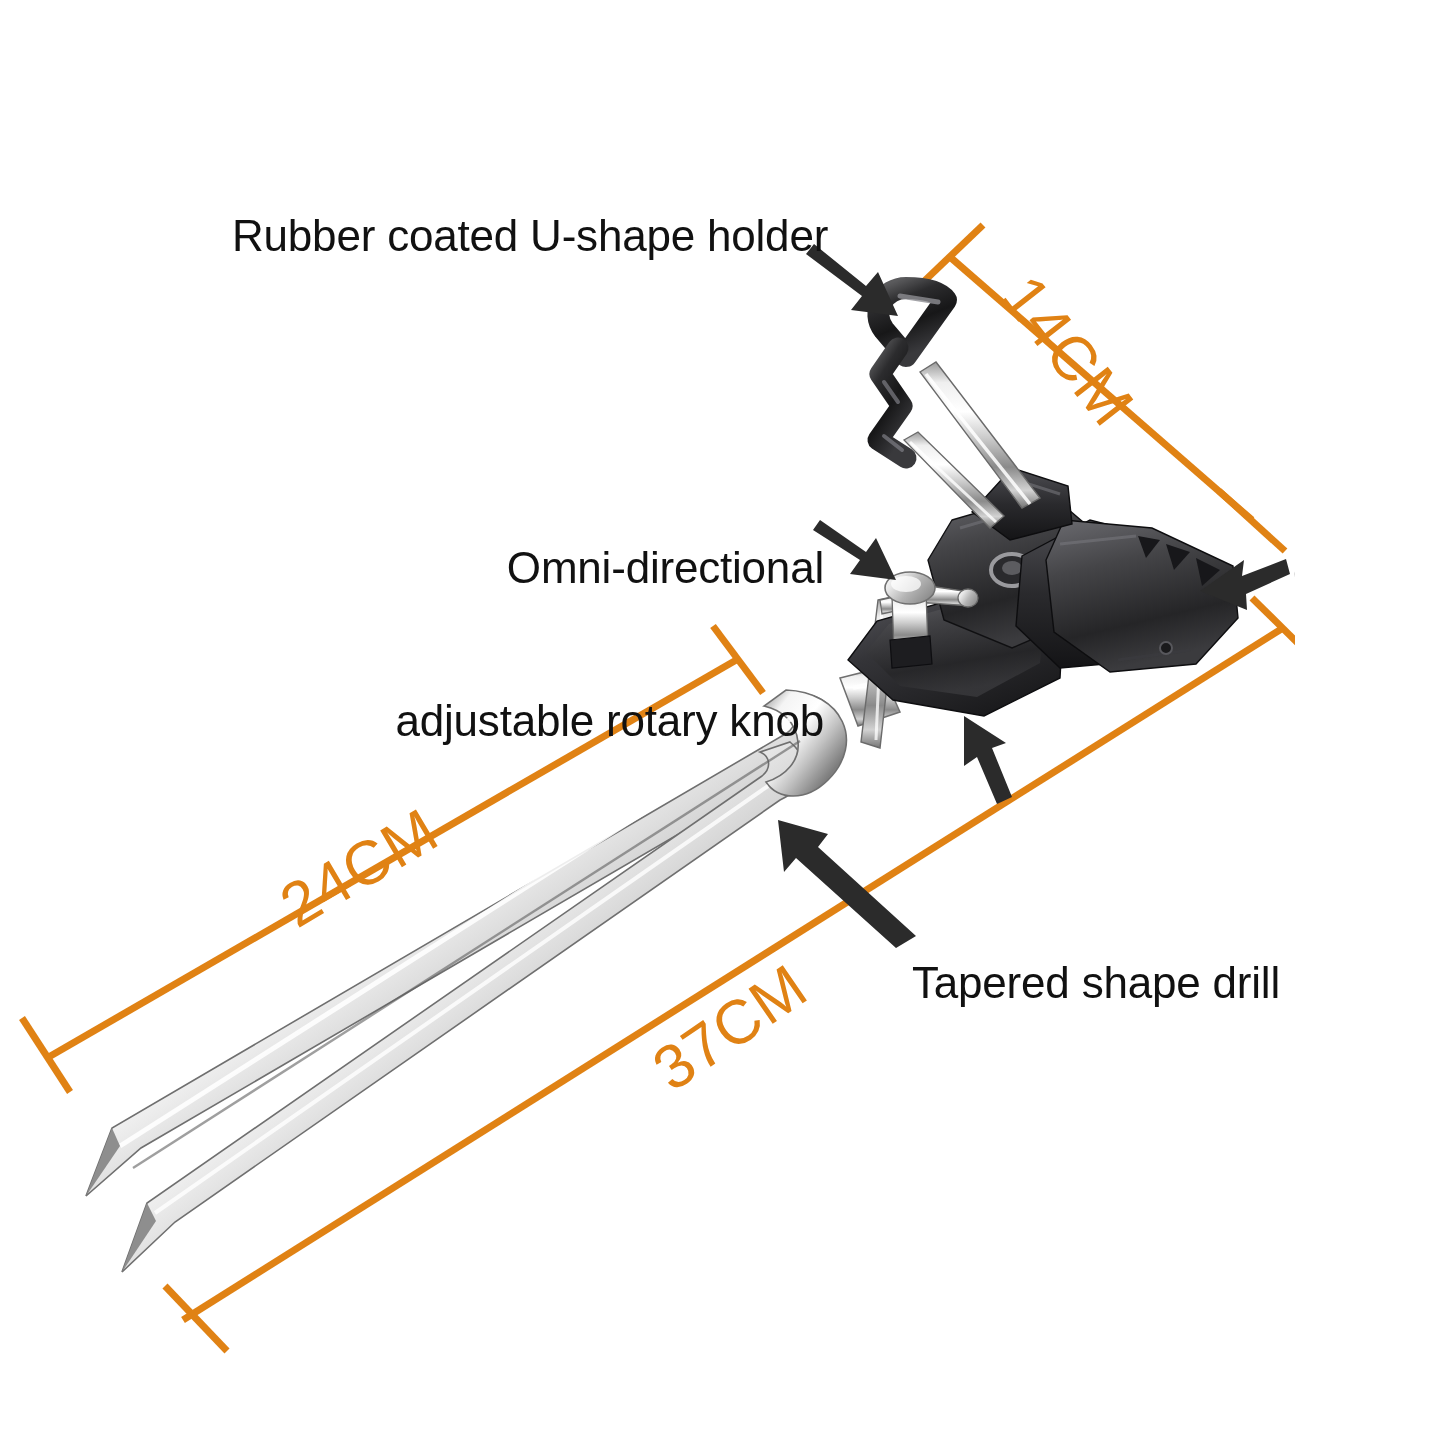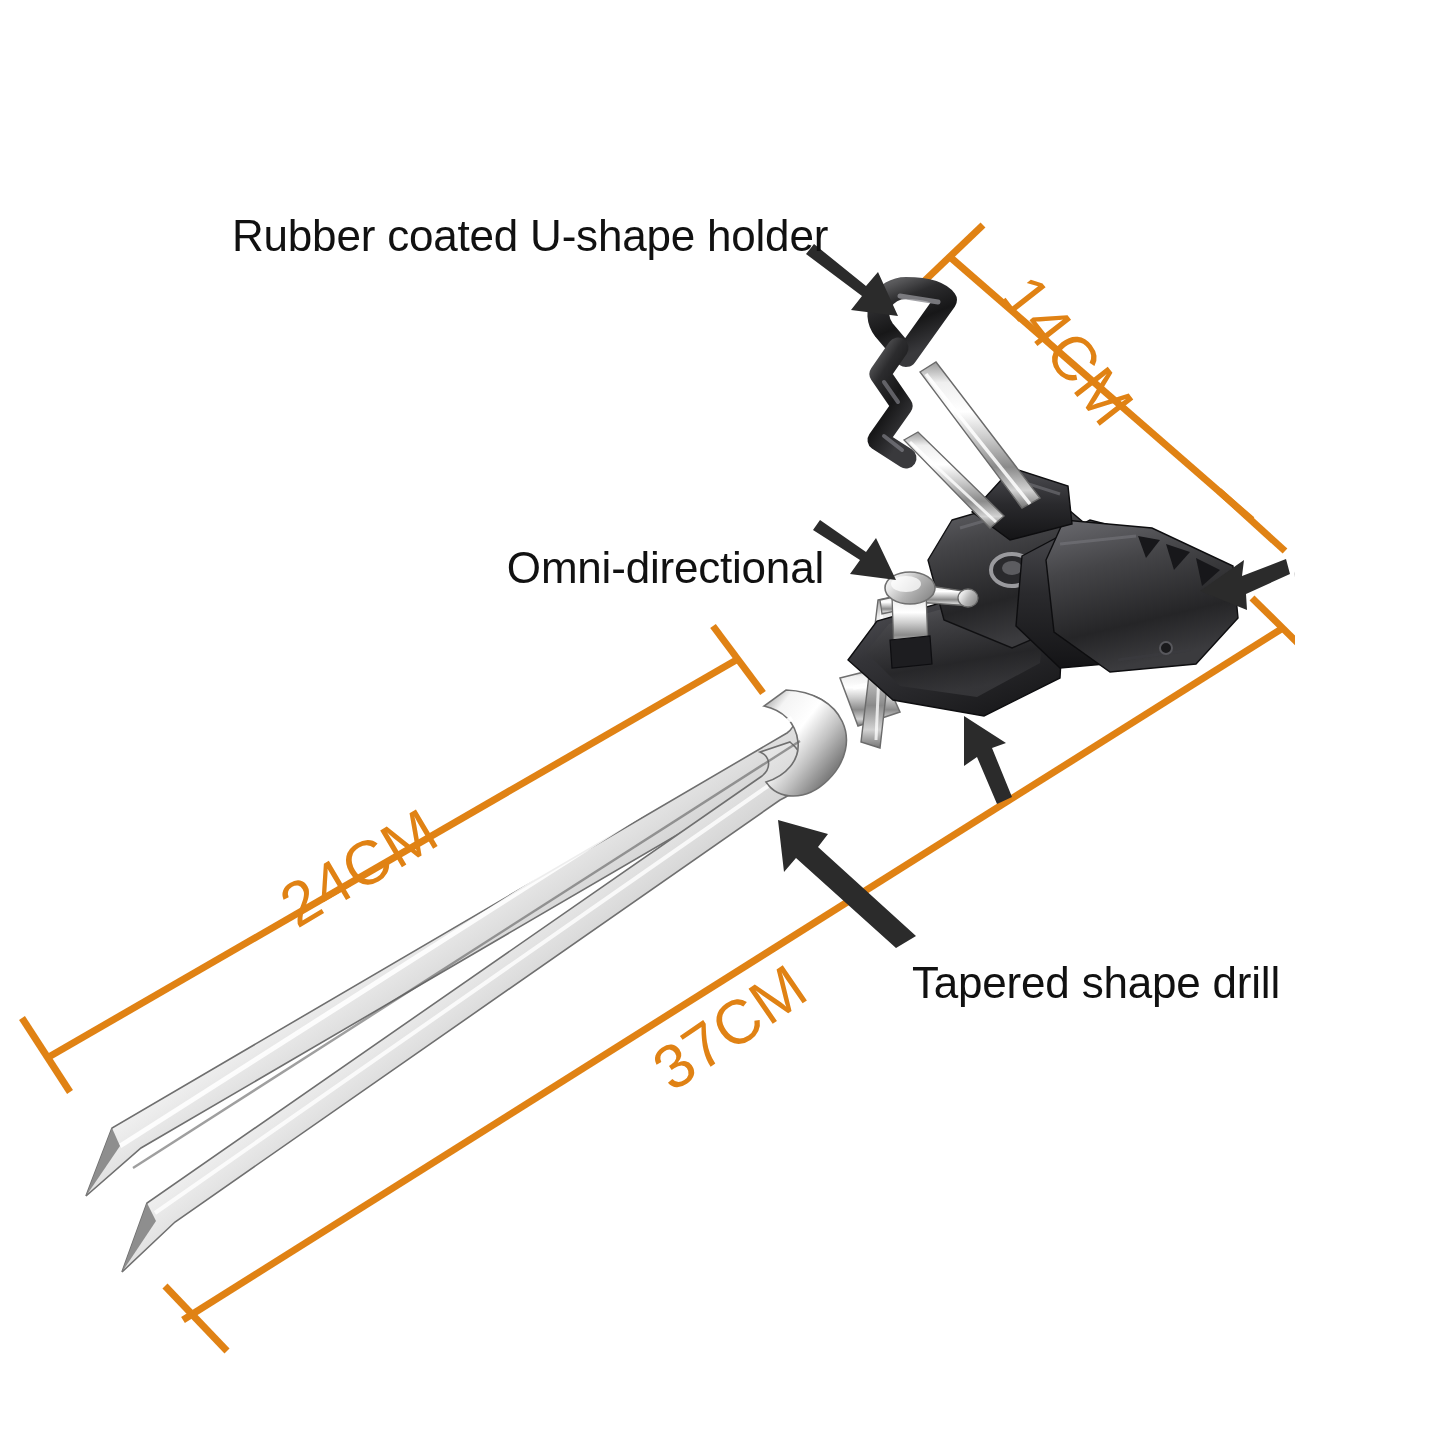--- a/index.html
+++ b/index.html
@@ -292,20 +292,21 @@
       <g>
         <path d="M 916 936 L 818 847 L 828 834 L 778 820 L 784 872 L 796 858 L 896 948 Z"></path>
       </g>
     </g>
   </svg>
 
   <div class="lbl" id="lbl-u-holder">Rubber coated U-shape holder</div>
 
   <div class="lbl" id="lbl-rotary">
     <div>Omni-directional</div>
+    <div>adjustable rotary knob</div>
   </div>
 
   <div class="lbl" id="lbl-head">drill</div>
 
 
   <div class="lbl" id="lbl-tapered">Tapered shape drill</div>
 
   <div class="dim" id="dim-14">14CM</div>
 
   <div class="dim" id="dim-24">24CM</div>

